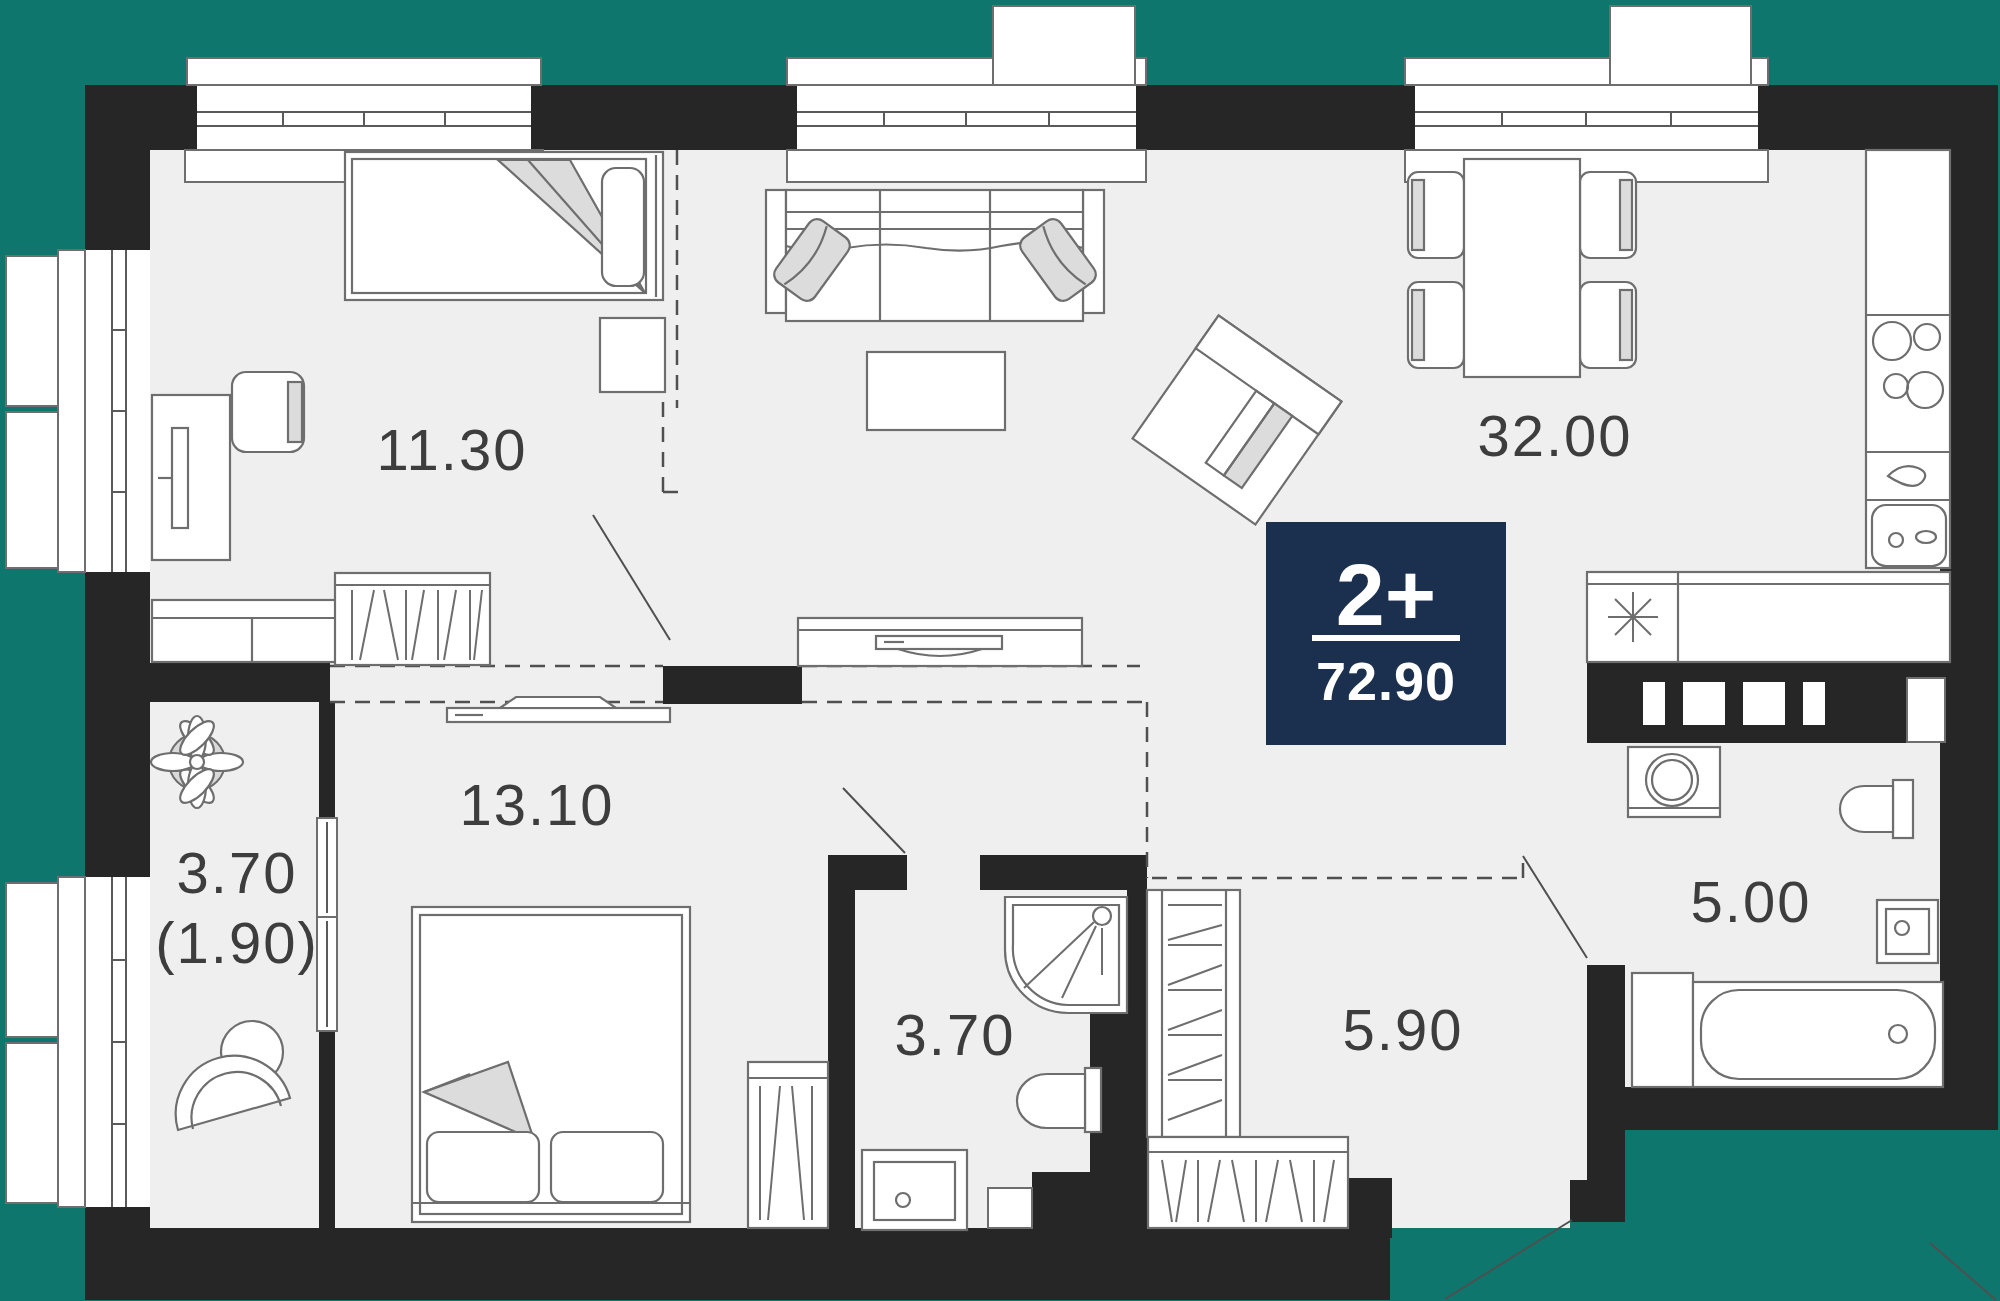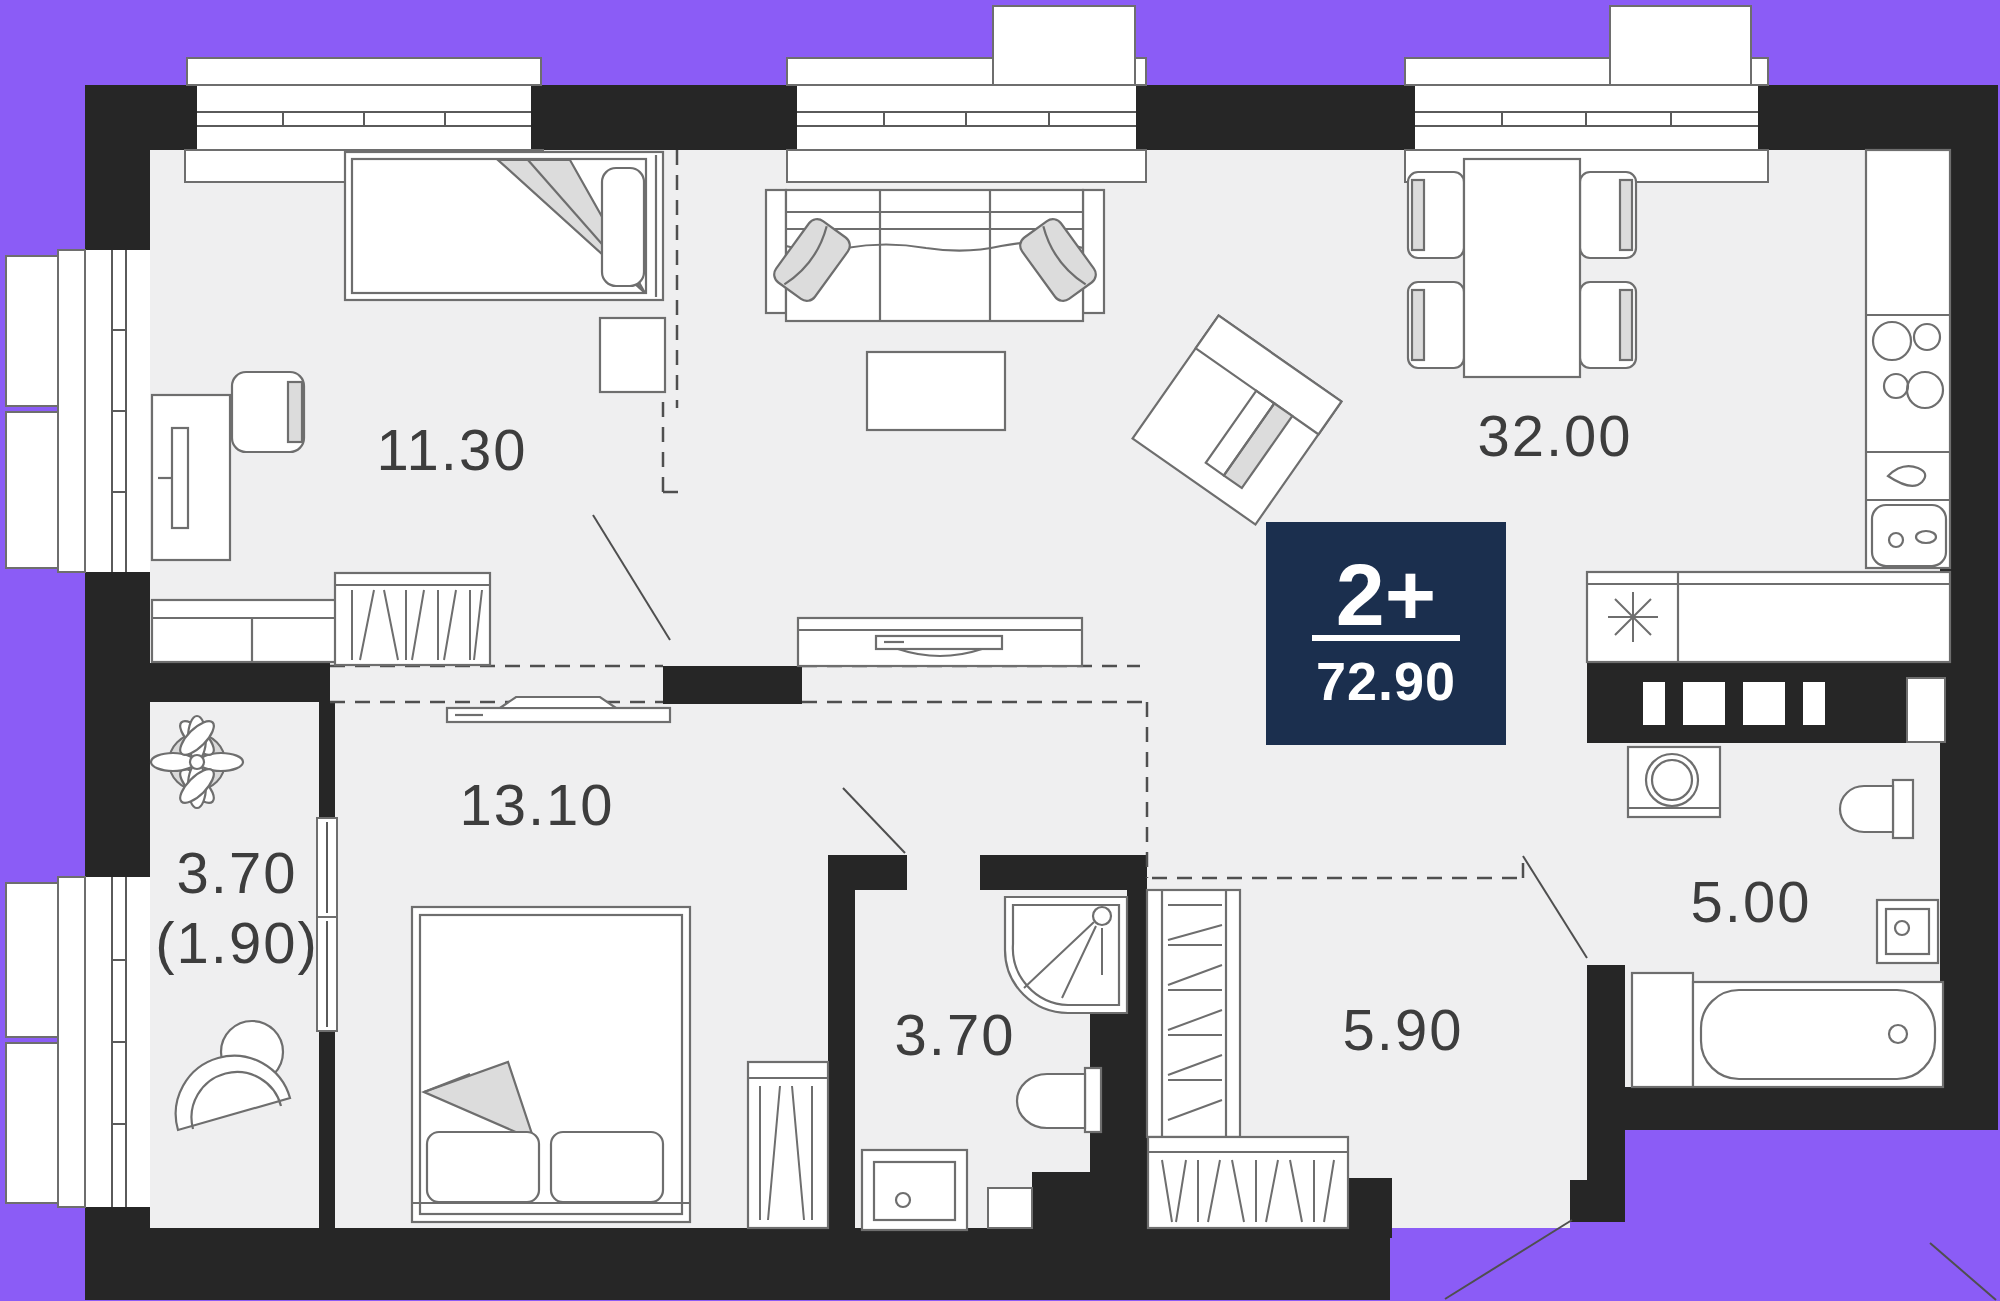--- a/index.html
+++ b/index.html
@@ -1,16 +1,16 @@
 <!DOCTYPE html>
 <html><head>
 <meta charset="utf-8">
 <style>
   html,body{margin:0;padding:0;background:#ffffff;}
-  .stage{width:2000px;height:1301px;position:relative;background:#8b5cf6;
+  .stage{width:2000px;height:1301px;position:relative;background:#0f766e;
          font-family:"Liberation Sans", sans-serif;}
   svg{display:block;}
   .room-label{font-family:"Liberation Sans", sans-serif;font-size:58px;fill:#3d3d3d;
               letter-spacing:2px;font-weight:400;}
   .badge-big{font-family:"Liberation Sans", sans-serif;font-size:88px;font-weight:700;fill:#ffffff;}
   .badge-small{font-family:"Liberation Sans", sans-serif;font-size:54px;font-weight:700;fill:#ffffff;letter-spacing:1px;}
   .furn{fill:#ffffff;stroke:#6e6e6e;stroke-width:2.2;}
   .furn-nofill{fill:none;stroke:#6e6e6e;stroke-width:2.2;}
   .furn-gray{fill:#dcdcdc;stroke:#6e6e6e;stroke-width:2.2;}
   .hatch{stroke:#6e6e6e;stroke-width:2;fill:none;}

